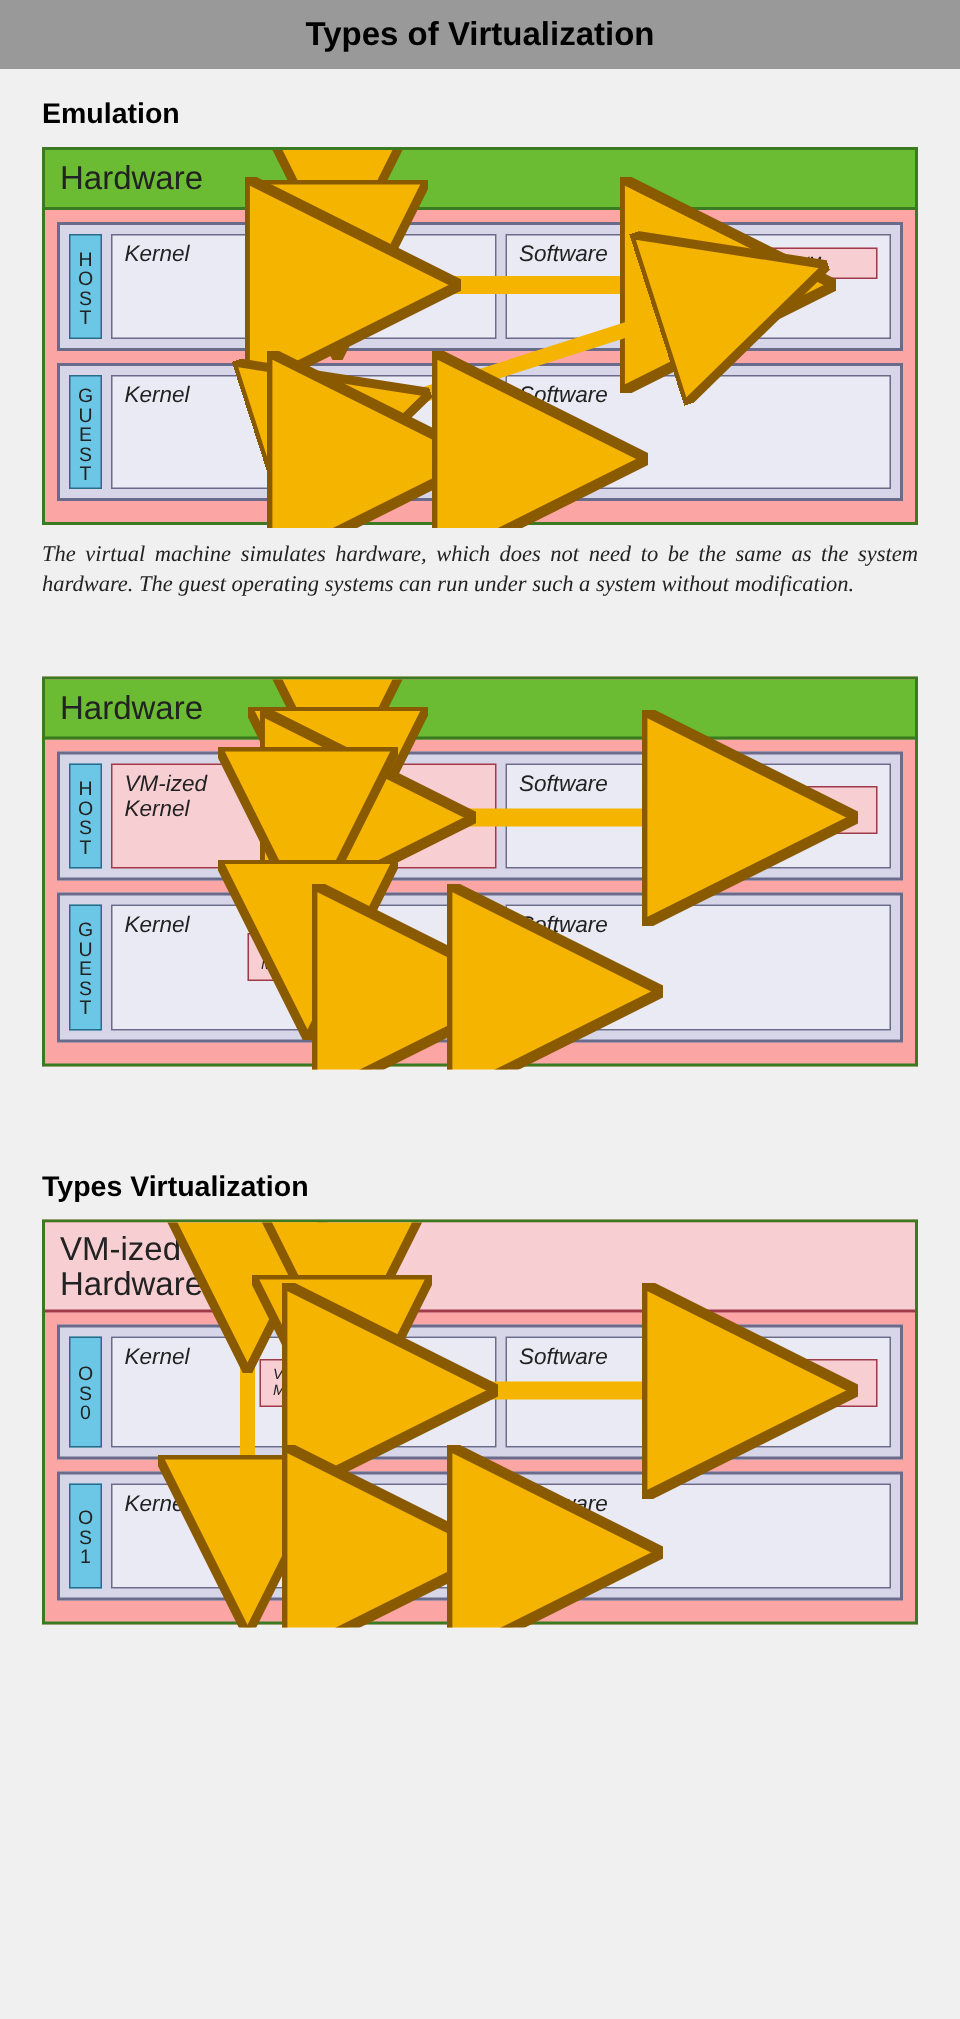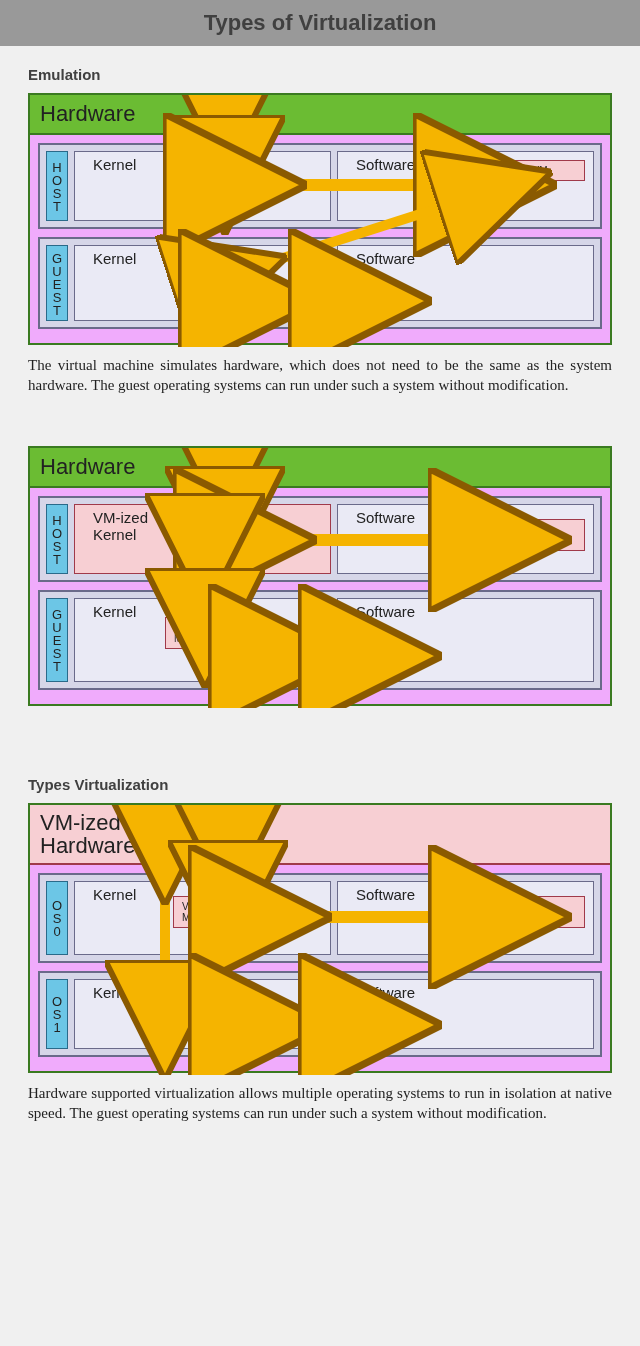--- a/index.html
+++ b/index.html
@@ -3,41 +3,41 @@
 <meta charset="utf-8">
 <style>
   * { box-sizing: border-box; margin: 0; padding: 0; }
   body {
     font-family: Georgia, 'Times New Roman', serif;
     background: #f0f0f0;
     width: 640px;
   }
   .title-bar {
     background: #999;
-    color: #404040;
+    color: #000000;
     font-family: Arial, sans-serif;
     font-size: 22px;
     font-weight: bold;
     text-align: center;
     padding: 10px 0;
   }
   .section {
     padding: 20px 28px 10px 28px;
   }
   .section-heading {
     font-family: Arial, sans-serif;
-    font-size: 15px;
+    font-size: 19px;
     font-weight: bold;
-    color: #404040;
+    color: #000000;
     margin-bottom: 10px;
   }
   .diagram-wrap {
     position: relative;
     border: 2px solid #3a7a20;
-    background: #f0abfc;
+    background: #fca5a5;
   }
   .hw-bar {
     background: #6bbc33;
     border-bottom: 2px solid #3a7a20;
     padding: 6px 10px;
     font-family: Arial, sans-serif;
     font-size: 22px;
     color: #222;
   }
   .hw-bar.pink {
@@ -66,41 +66,43 @@
     color: #222;
     writing-mode: vertical-rl;
     text-orientation: upright;
     letter-spacing: -2px;
   }
   .half {
     flex: 1;
     border: 1.5px solid #6a6a8a;
     background: #eaeaf5;
     min-height: 64px;
-    padding: 4px 18px;
+    padding: 4px 8px;
     font-family: Arial, sans-serif;
     font-size: 15px;
     color: #222;
     position: relative;
+    font-style: italic;
   }
   .pink-box {
     background: #f7cfd3;
     border: 1.5px solid #a03a4a;
     font-family: Arial, sans-serif;
     font-size: 10px;
     padding: 4px 8px;
     position: absolute;
   }
   .caption {
     font-family: Georgia, serif;
     font-size: 15px;
     color: #222;
     text-align: justify;
     margin-top: 10px;
     line-height: 1.35;
+    font-style: italic;
   }
   svg.arrows {
     position: absolute;
     top: 0; left: 0;
     pointer-events: none;
   }
 </style>
 </head>
 <body>
 
@@ -229,14 +231,13 @@
       <line x1="135" y1="40" x2="135" y2="215" stroke="#f5b400" stroke-width="10" marker-start="url(#ah3)" marker-end="url(#ah3)"></line>
 
       <line x1="198" y1="40" x2="198" y2="95" stroke="#f5b400" stroke-width="10" marker-start="url(#ah3)" marker-end="url(#ah3)"></line>
 
       <line x1="230" y1="112" x2="470" y2="112" stroke="#f5b400" stroke-width="12" marker-start="url(#ah3)" marker-end="url(#ah3)"></line>
 
       <line x1="230" y1="220" x2="340" y2="220" stroke="#f5b400" stroke-width="12" marker-start="url(#ah3)" marker-end="url(#ah3)"></line>
     </svg>
   </div>
 
-  <div class="caption">Hardware supported virtualization allows multiple operating systems to run in isolation at native speed. The guest operating systems can run under such a system without modification.</div>
 </div>
 
 </body></html>

